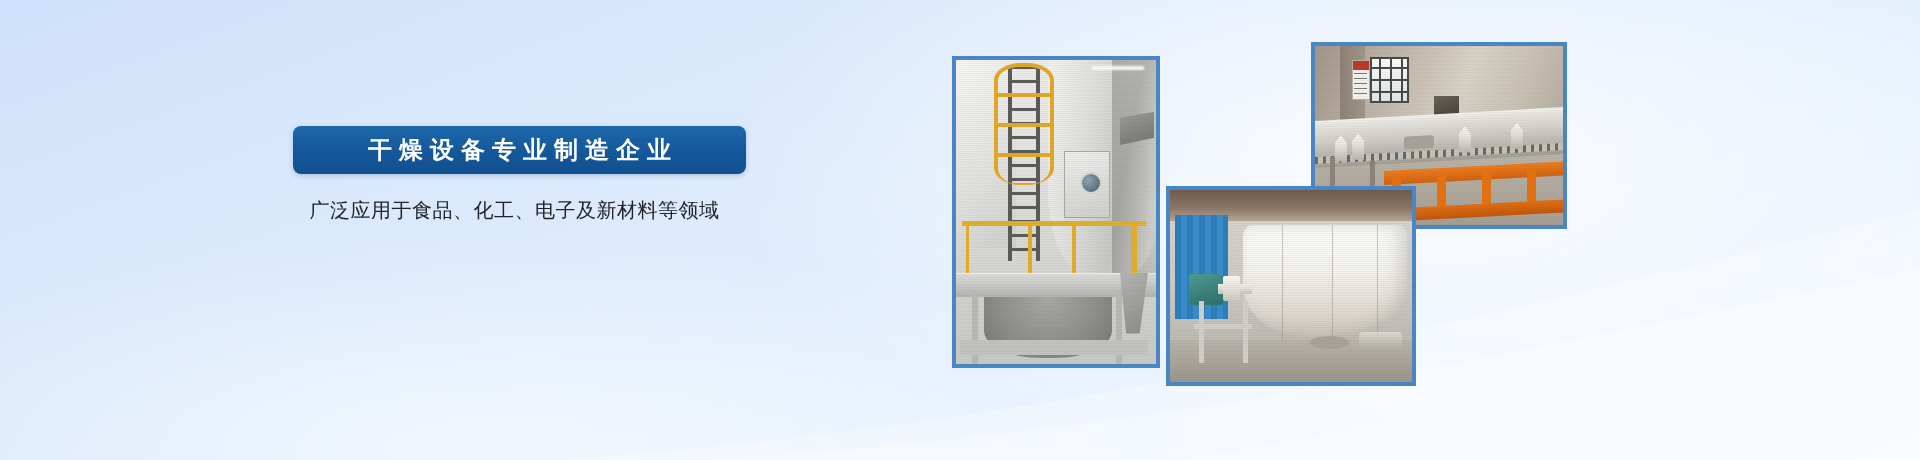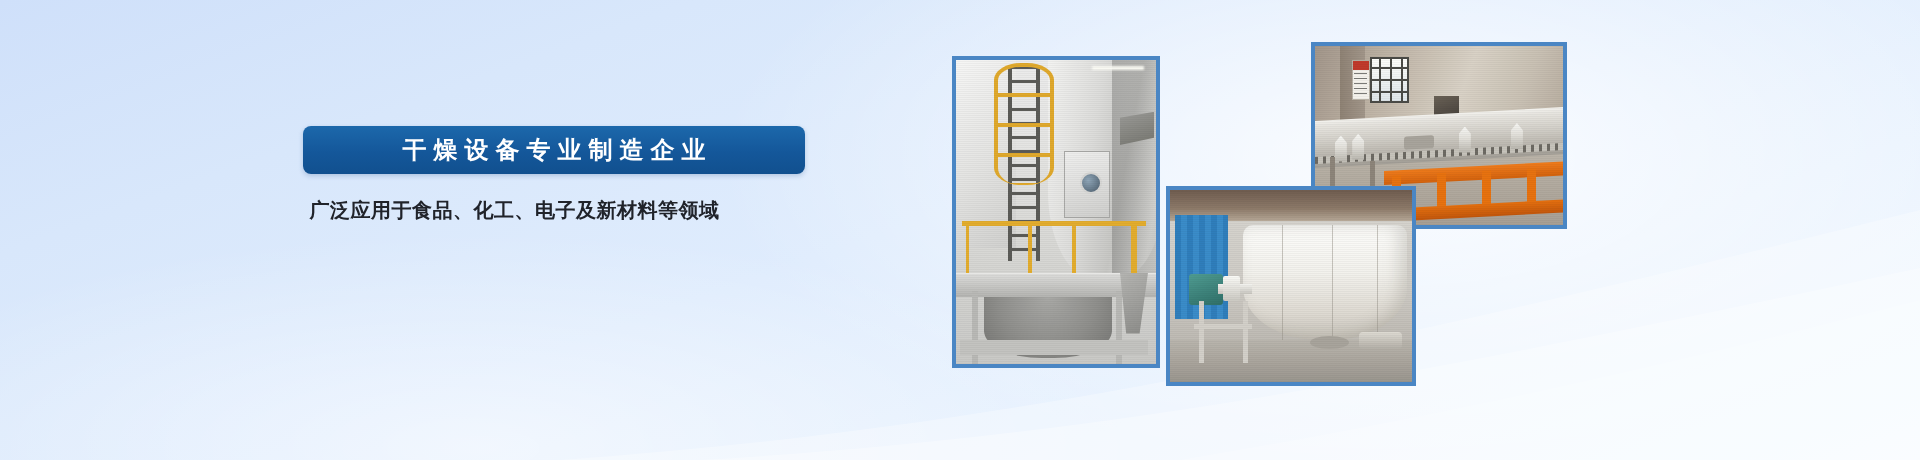--- a/index.html
+++ b/index.html
@@ -58,22 +58,22 @@
     margin: 0;
     font-size: 34px;
     line-height: 44px;
     font-weight: 500;
     color: #1d1d1f;
     letter-spacing: 1px;
     text-align: center;
     white-space: nowrap;
   }
   .badge {
-    margin: 18px 0 0 10px;
-    width: 502px;
+    margin: 18px 0 0 0;
+    width: 453px;
     height: 48px;
     border-radius: 8px;
     background: linear-gradient(180deg, #1c68ab 0%, #14579a 55%, #11508f 100%);
     box-shadow: 0 2px 5px rgba(20,70,130,0.22);
     display: flex;
     align-items: center;
     justify-content: center;
   }
   .badge-text {
     color: #ffffff;
@@ -82,21 +82,21 @@
     letter-spacing: 7px;
     text-indent: 7px;
     line-height: 1;
     white-space: nowrap;
   }
   .subline {
     margin: 22px 0 0 0;
     width: 443px;
     text-align: center;
     font-size: 20px;
-    font-weight: 700;
+    font-weight: 400;
     color: #20232a;
     letter-spacing: 0.5px;
     line-height: 28px;
     white-space: nowrap;
   }
 
   
   .photo {
     position: absolute;
     border: 4px solid #4a86c4;

